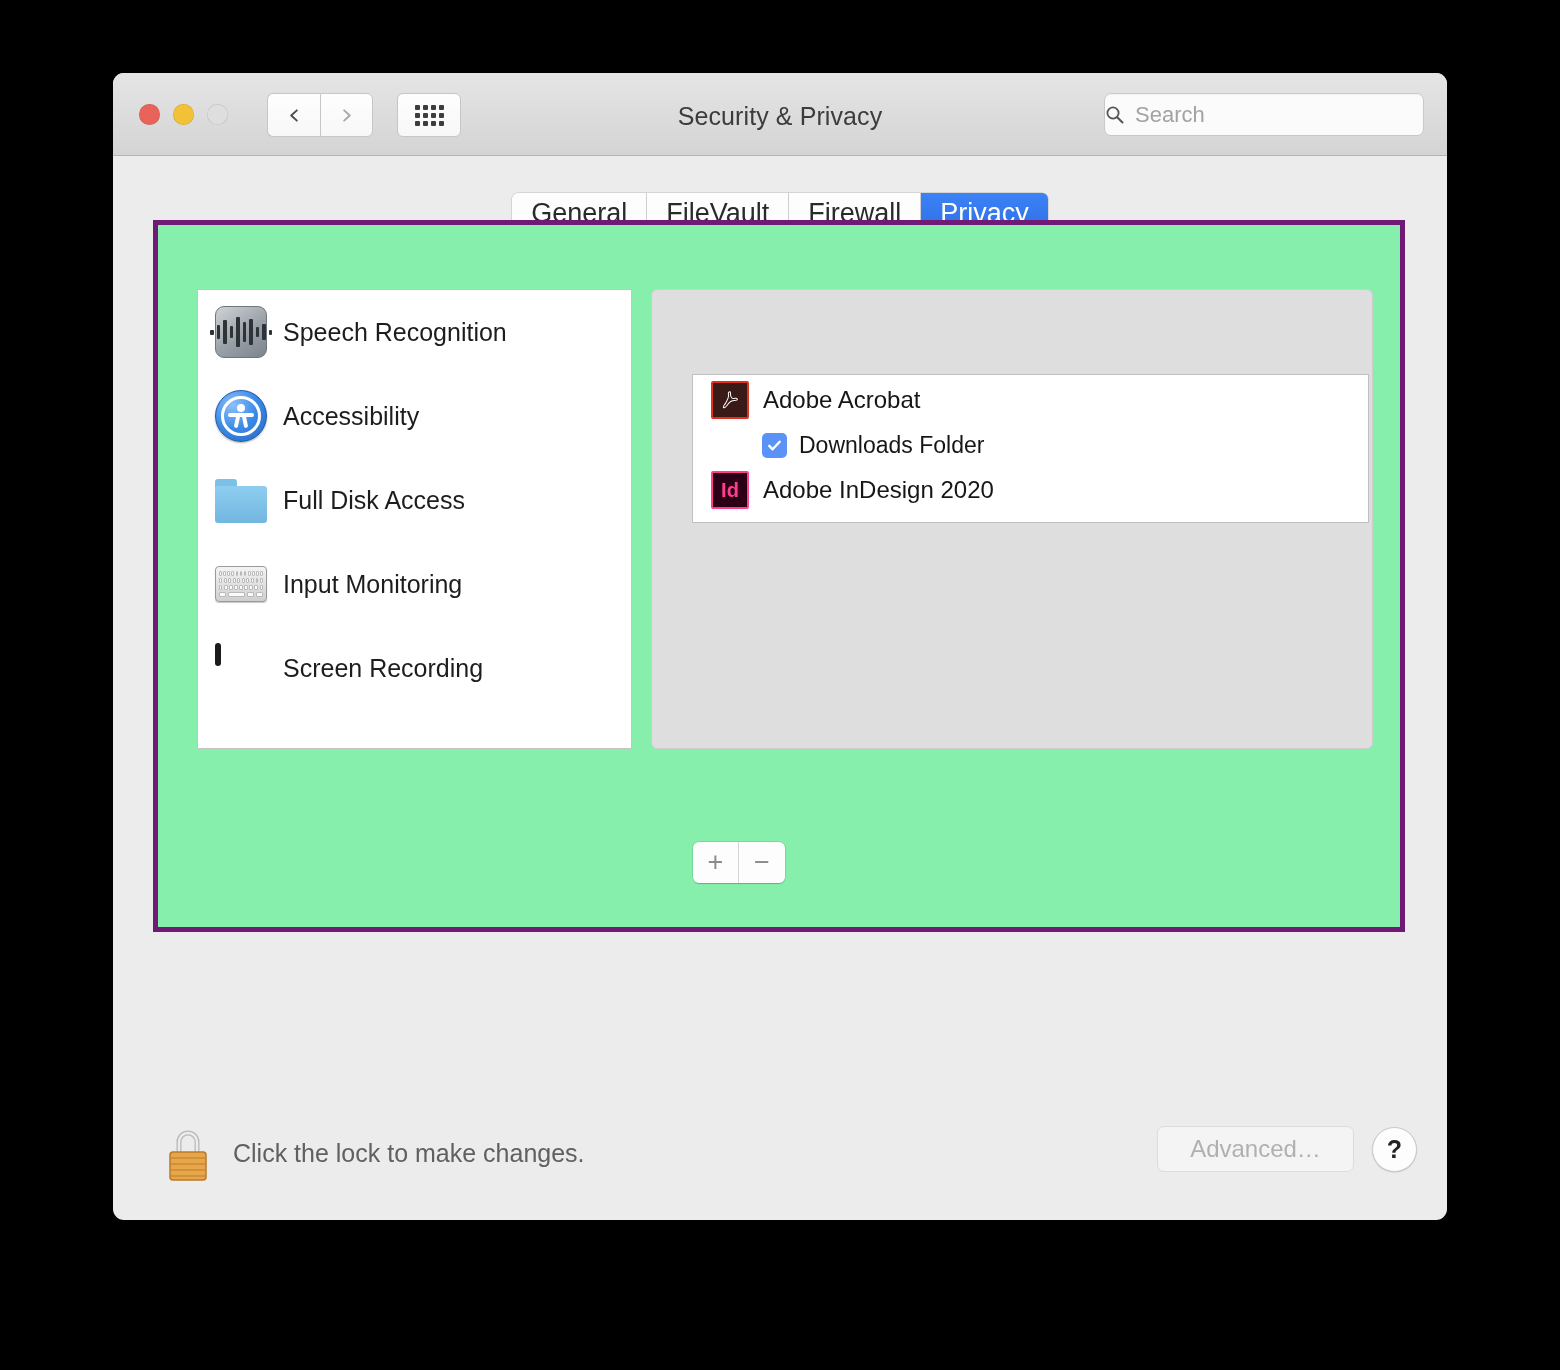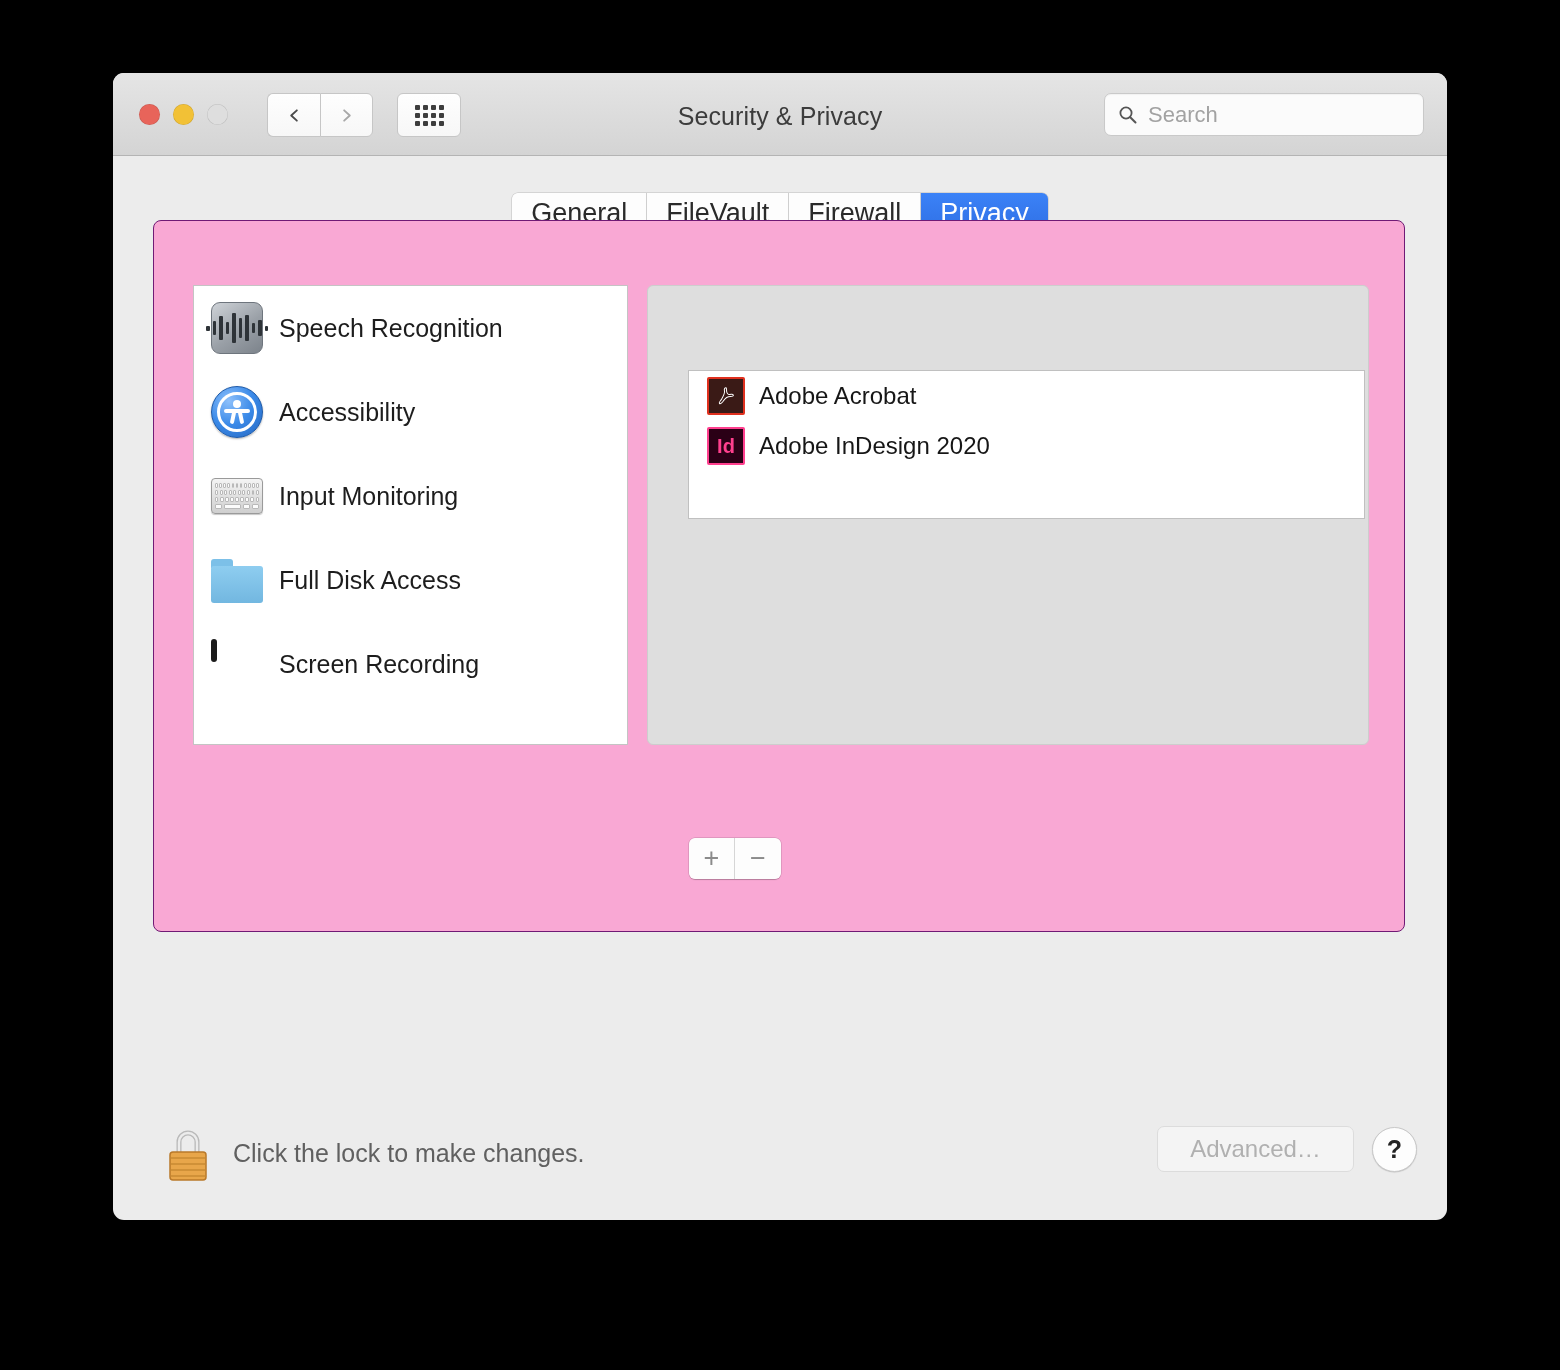--- a/index.html
+++ b/index.html
@@ -89,21 +89,20 @@
   }
 
   .searchbox {
     position: absolute;
     right: 23px; top: 20px;
     width: 320px; height: 43px;
     background: #fbfbfb;
     border: 1px solid #c9c9c9;
     border-radius: 7px;
     display: flex; align-items: center;
-    padding-left: 13px;
     box-shadow: inset 0 1px 1px rgba(0,0,0,0.04);
   }
   .searchbox svg { width: 20px; height: 20px; margin-right: 10px; }
   .searchbox svg circle { fill: none; stroke: #555; stroke-width: 1.8; }
   .searchbox svg line { stroke: #555; stroke-width: 2; stroke-linecap: round; }
   .search-ph { font-size: 22px; color: #a2a2a2; }
 
   
   #tabs {
     position: absolute;
@@ -131,23 +130,23 @@
   .tab.active {
     background: linear-gradient(to bottom,#3b82f7,#2f6fe4);
     color: #ffffff;
   }
 
   
   #content-box {
     position: absolute;
     left: 40px; top: 147px;
     width: 1252px; height: 712px;
-    background: #f9a8d4;
-    border: 1px solid #701a75;
-    border-radius: 8px;
+    background: #86efac;
+    border: 5px solid #701a75;
+    border-radius: 0;
   }
 
   
   #sidebar {
     position: absolute;
     left: 39px; top: 64px;
     width: 435px; height: 460px;
     background: #ffffff;
     border: 1px solid #c4c4c4;
     overflow: hidden;
@@ -440,76 +439,76 @@
                 <span></span>
                 <span></span>
               </span>
           </span>
         </div>
         <span class="side-label">Accessibility</span>
       </div>
 
       <div class="side-item">
         <div class="side-icon">
-          <div class="ic-keyboard">
-            <span class="kbrow">
-                <i></i>
-                <i></i>
-                <i></i>
-                <i></i>
-                <i></i>
-                <i></i>
-                <i></i>
-                <i></i>
-                <i></i>
-                <i></i>
-                <i></i>
-              </span>
-            <span class="kbrow">
-                <i></i>
-                <i></i>
-                <i></i>
-                <i></i>
-                <i></i>
-                <i></i>
-                <i></i>
-                <i></i>
-                <i></i>
-                <i></i>
-              </span>
-            <span class="kbrow">
-                <i></i>
-                <i></i>
-                <i></i>
-                <i></i>
-                <i></i>
-                <i></i>
-                <i></i>
-                <i></i>
-                <i></i>
-              </span>
-            <span class="kbrow">
-                <i></i>
-                <i style="flex:3"></i>
-                <i></i>
-                <i></i>
-              </span>
-          </div>
-        </div>
-        <span class="side-label">Input Monitoring</span>
-      </div>
-
-      <div class="side-item">
-        <div class="side-icon">
           <div class="ic-folder">
               <span class="tab-f"></span>
               <span class="body-f"></span>
             </div>
         </div>
         <span class="side-label">Full Disk Access</span>
+      </div>
+
+      <div class="side-item">
+        <div class="side-icon">
+          <div class="ic-keyboard">
+            <span class="kbrow">
+                <i></i>
+                <i></i>
+                <i></i>
+                <i></i>
+                <i></i>
+                <i></i>
+                <i></i>
+                <i></i>
+                <i></i>
+                <i></i>
+                <i></i>
+              </span>
+            <span class="kbrow">
+                <i></i>
+                <i></i>
+                <i></i>
+                <i></i>
+                <i></i>
+                <i></i>
+                <i></i>
+                <i></i>
+                <i></i>
+                <i></i>
+              </span>
+            <span class="kbrow">
+                <i></i>
+                <i></i>
+                <i></i>
+                <i></i>
+                <i></i>
+                <i></i>
+                <i></i>
+                <i></i>
+                <i></i>
+              </span>
+            <span class="kbrow">
+                <i></i>
+                <i style="flex:3"></i>
+                <i></i>
+                <i></i>
+              </span>
+          </div>
+        </div>
+        <span class="side-label">Input Monitoring</span>
       </div>
 
 
       <div class="side-item">
         <div class="side-icon">
           <div class="ic-screen"><span class="disp"></span></div>
         </div>
         <span class="side-label">Screen Recording</span>
       </div>
 
@@ -519,20 +518,28 @@
 
       <div id="applist">
 
         <div class="app-row">
           <span class="app-icon" style="background:#3a1a16;border:2.5px solid #e0301e;">
             <svg viewBox="0 0 24 24" width="22" height="22">
               <path d="M12 3 c-1.6 0 -2.1 1.6 -1.7 3.2 c0.5 2 -1.4 6.4 -3 9.1 c-1.4 2.4 -3.3 3.6 -2.5 4.7 c0.9 1.2 3.2 -0.6 4.7 -3 c1.6 -2.6 4.7 -4.4 7.4 -4.4 c2 0 3.3 -0.6 3.1 -1.6 c-0.2 -1 -2.2 -1.2 -4.1 -0.7 c-1.6 0.4 -2.8 -1.3 -3.2 -3.2 C12.4 5.2 12.9 3 12 3 Z" fill="none" stroke="#ffffff" stroke-width="1.1"></path>
             </svg>
           </span>
           <span class="app-name">Adobe Acrobat</span>
+        </div>
+        <div class="perm-row">
+          <span class="cbox">
+            <svg viewBox="0 0 18 18">
+                <path d="M3.5 9.4 L7 13 L14.5 5"></path>
+              </svg>
+          </span>
+          <span class="perm-label">Downloads Folder</span>
         </div>
 
         <div class="app-row">
           <span class="app-icon" style="background:#2b0016;border:2.5px solid #ff3f8e;color:#ff3f8e;">Id</span>
           <span class="app-name">Adobe InDesign 2020</span>
         </div>
 
       </div>
 
       <div class="pm-group">

